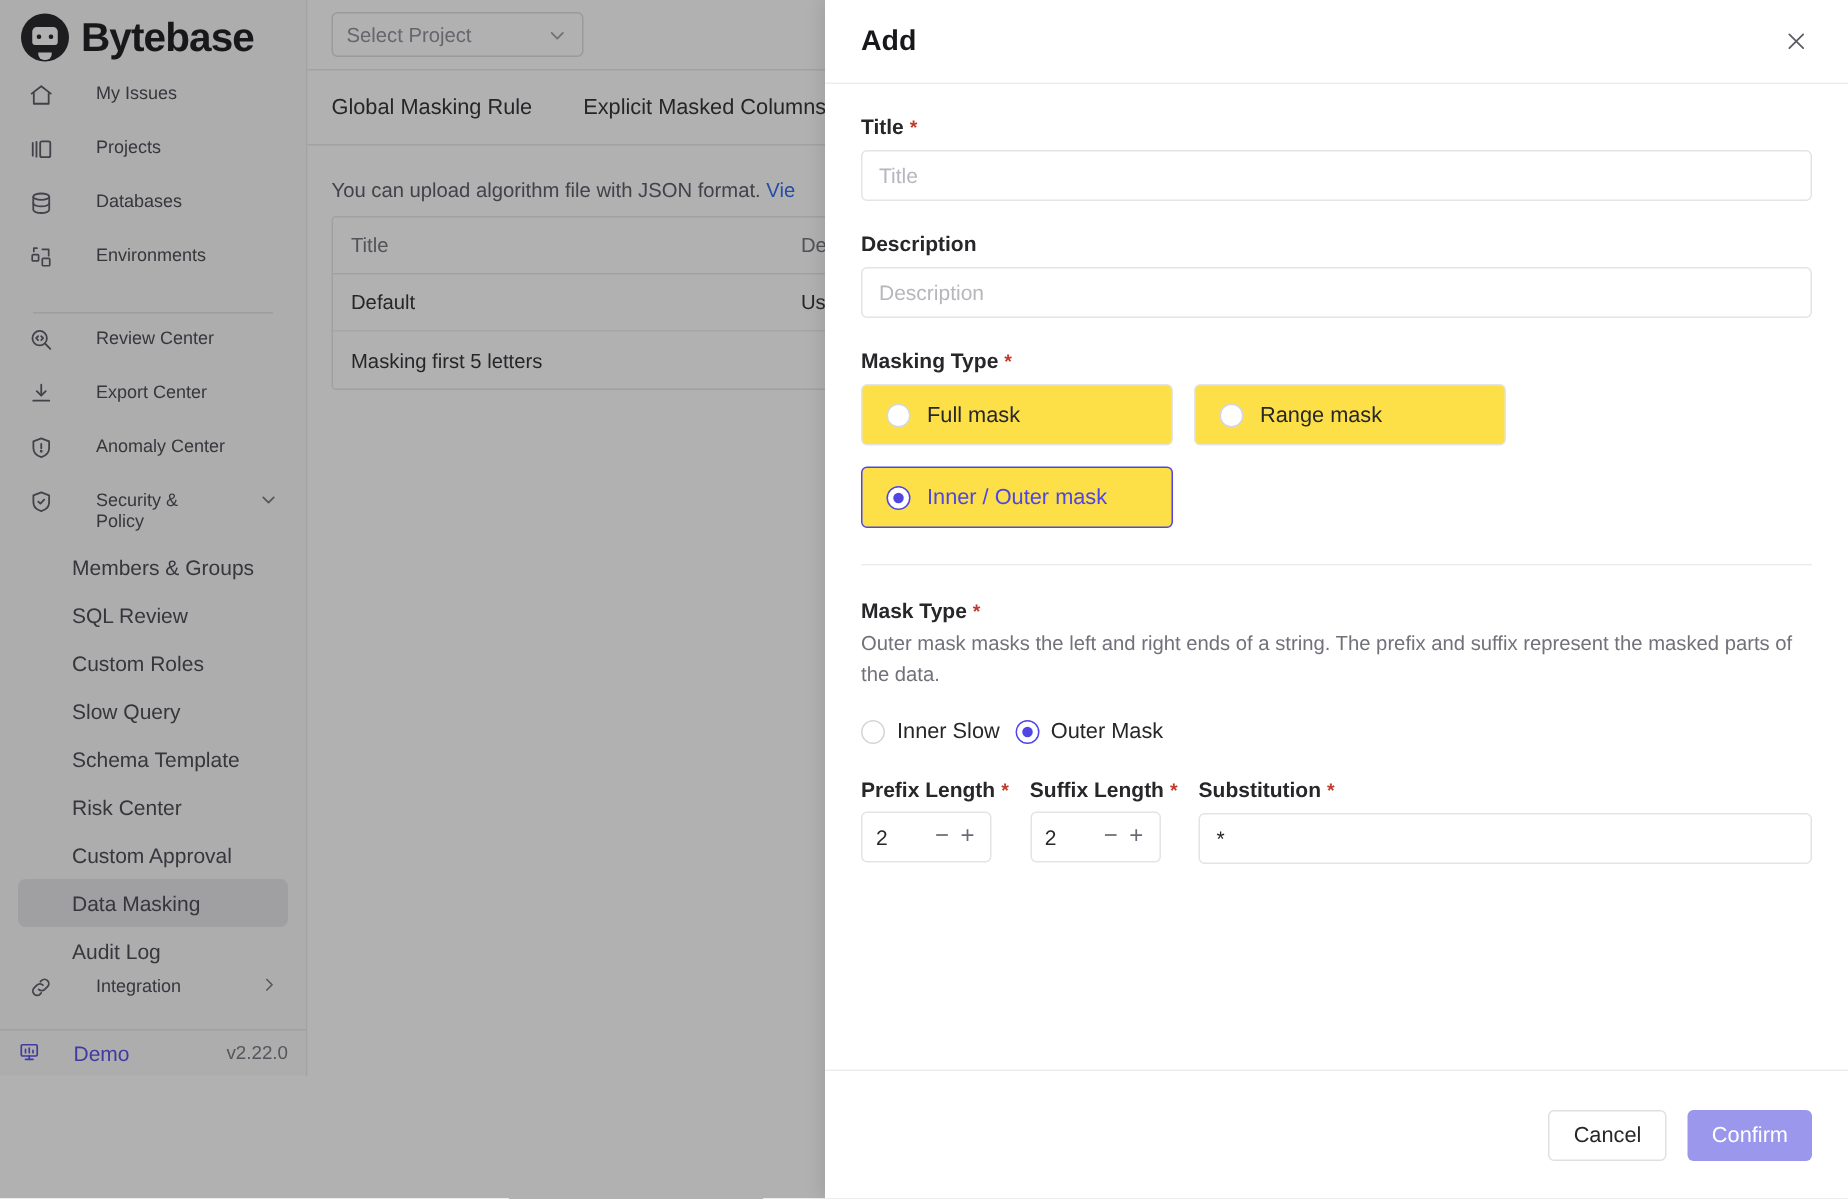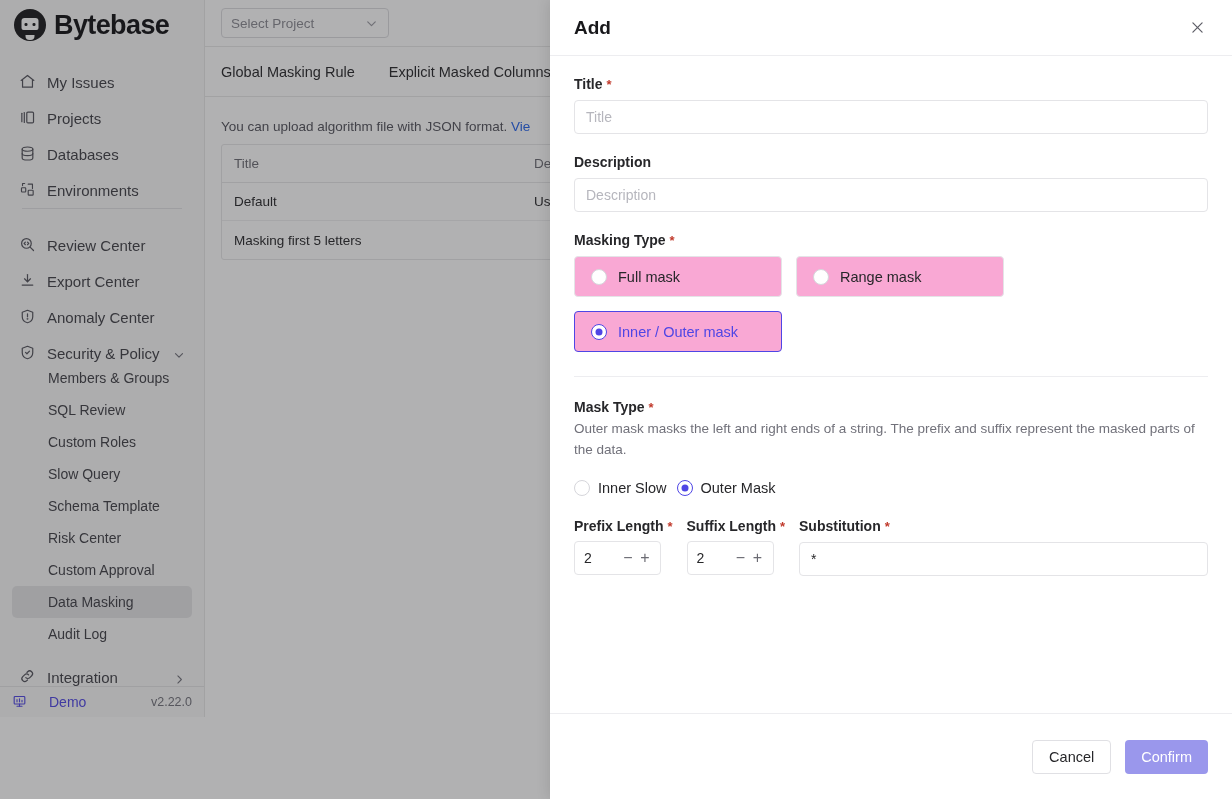--- a/index.html
+++ b/index.html
@@ -37,23 +37,23 @@
     position: absolute; left: 50%; bottom: 1px; transform: translateX(-50%);
     width: 9px; height: 5px; background: #fff; border-radius: 0 0 4px 4px;
   }
   .logo-text {
     font-size: 27px; font-weight: 700; letter-spacing: -0.6px;
     color: #101014; margin-left: 8px; line-height: 1;
   }
 
   .nav { padding: 4px 10px 0 10px; }
   .nav-item {
-    display: flex; align-items: flex-end; gap: 11px;
+    display: flex; align-items: flex-start; gap: 28px;
     height: 36px; padding: 0 8px; border-radius: 5px;
-    color: #3f3f46; font-size: 15px; cursor: pointer; position: relative;
+    color: #3f3f46; font-size: 12px; cursor: pointer; position: relative;
   }
   .nav-item .ico { width: 18px; height: 18px; flex: none; color: #52525b; display:flex; align-items:center; justify-content:center;}
   .nav-item svg { display: block; }
   .nav-sep { height: 1px; background: #e2e2e4; margin: 9px 12px 9px 12px; }
   .nav-sub {
     display: flex; align-items: center; height: 32px;
     padding-left: 36px; border-radius: 5px; font-size: 14px; color: #3f3f46;
     cursor: pointer; margin: 0 2px;
   }
   .nav-sub.active { background: #e5e5e7; }
@@ -117,21 +117,21 @@
     padding: 0 11px; font-size: 14px; color: #27272a; background: #fff;
     font-family: "Liberation Sans", sans-serif; outline: none;
   }
   .txt-input::placeholder { color: #b6b6bd; }
   .field { margin-bottom: 20px; }
 
   .radio-cards { display: flex; flex-wrap: wrap; gap: 14px; }
   .radio-card {
     width: 208px; height: 41px; border: 1px solid #e4e4e7; border-radius: 4px;
     display: flex; align-items: center; gap: 11px; padding: 0 16px;
-    font-size: 14.5px; color: #27272a; cursor: pointer; background: #f9a8d4;
+    font-size: 14.5px; color: #27272a; cursor: pointer; background: #fde047;
   }
   .radio-card.selected { border-color: #4f46e5; color: #4f46e5; }
 
   .radio-dot {
     width: 16px; height: 16px; border-radius: 50%; border: 1.5px solid #d6d6db;
     flex: none; background: #fff; position: relative;
   }
   .radio-dot.on { border-color: #4f46e5; }
   .radio-dot.on::after {
     content: ""; position: absolute; left: 50%; top: 50%;

